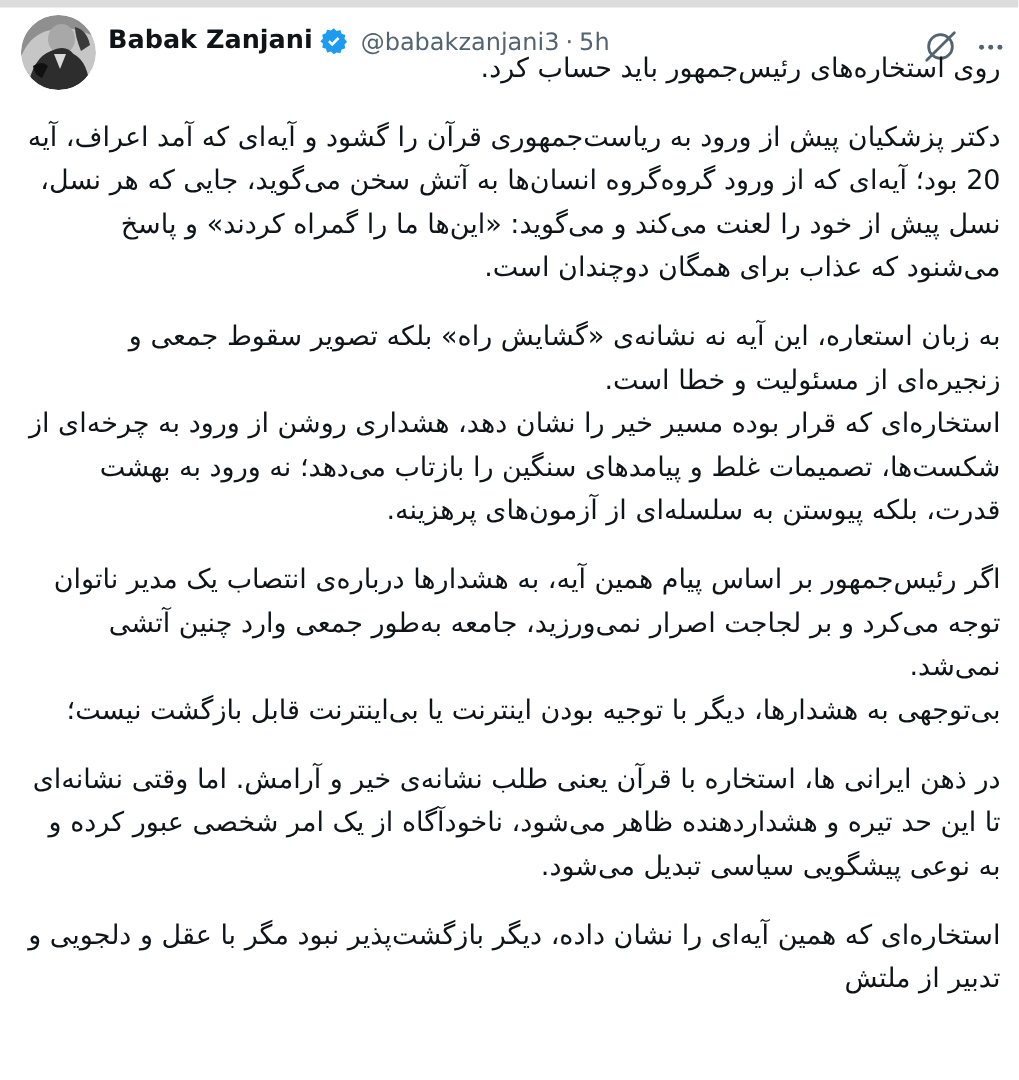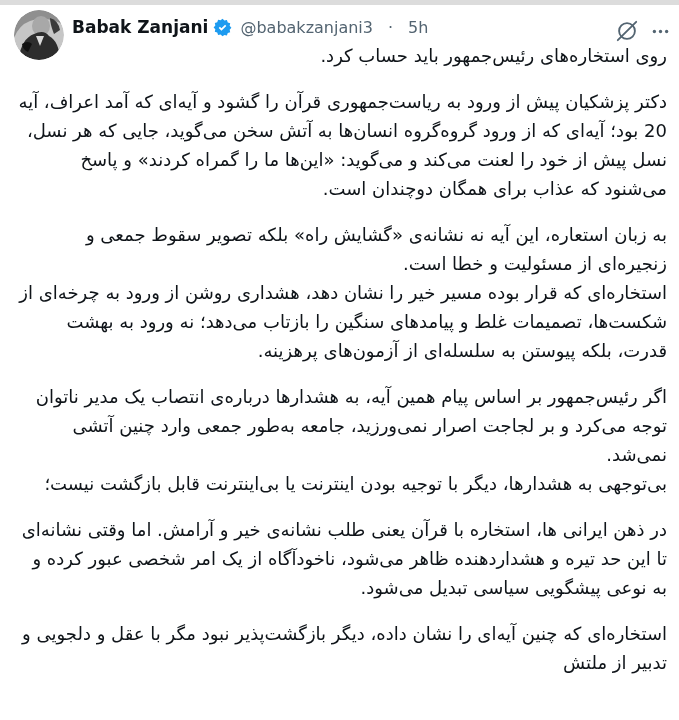--- a/index.html
+++ b/index.html
@@ -26,37 +26,37 @@
     position: absolute; left: 72px; top: 12px; right: 110px;
     display: flex; align-items: center; gap: 4px;
     white-space: nowrap; overflow: hidden;
   }
   .display-name {
     font-weight: 700; font-size: 17px; color: #0f1419;
     cursor: pointer;
   }
   .badge { display: inline-flex; margin-left: 1px; }
   .handle-group {
-    display: flex; align-items: center; gap: 15px;
+    display: flex; align-items: center; gap: 4px;
     margin-left: 4px;
     font-size: 16px; color: #536471;
   }
   .handle { cursor: pointer; }
   .header-actions {
     position: absolute; right: 8px; top: 13px;
     display: flex; align-items: center; gap: 10px;
   }
   .icon-btn {
     display: inline-flex; align-items: center; justify-content: center;
     cursor: pointer; border: none; background: transparent; padding: 0;
   }
 
   
   .tweet-body {
-    position: absolute; top: 36px; left: 14px; right: 12px;
+    position: absolute; top: 26px; left: 14px; right: 12px;
     direction: rtl; 
     color: #0f1419;
   }
   .tweet-body p {
     margin: 0 0 17px 0;
     font-size: 18px;
     line-height: 29px;
     white-space: pre-line;
   }
 </style>
@@ -118,17 +118,17 @@
   </div>
 
   <div class="tweet-body" lang="fa" dir="rtl">
     <p>روی استخاره‌های رئیس‌جمهور باید حساب کرد.</p>
     <p>دکتر پزشکیان پیش از ورود به ریاست‌جمهوری قرآن را گشود و آیه‌ای که آمد اعراف، آیه 20 بود؛ آیه‌ای که از ورود گروه‌گروه انسان‌ها به آتش سخن می‌گوید، جایی که هر نسل، نسل پیش از خود را لعنت می‌کند و می‌گوید: «این‌ها ما را گمراه کردند» و پاسخ می‌شنود که عذاب برای همگان دوچندان است.</p>
     <p>به زبان استعاره، این آیه نه نشانه‌ی «گشایش راه» بلکه تصویر سقوط جمعی و زنجیره‌ای از مسئولیت و خطا است.
 استخاره‌ای که قرار بوده مسیر خیر را نشان دهد، هشداری روشن از ورود به چرخه‌ای از شکست‌ها، تصمیمات غلط و پیامدهای سنگین را بازتاب می‌دهد؛ نه ورود به بهشت قدرت، بلکه پیوستن به سلسله‌ای از آزمون‌های پرهزینه.</p>
     <p>اگر رئیس‌جمهور بر اساس پیام همین آیه، به هشدارها درباره‌ی انتصاب یک مدیر ناتوان توجه می‌کرد و بر لجاجت اصرار نمی‌ورزید، جامعه به‌طور جمعی وارد چنین آتشی نمی‌شد.
 بی‌توجهی به هشدارها، دیگر با توجیه بودن اینترنت یا بی‌اینترنت قابل بازگشت نیست؛</p>
     <p>در ذهن ایرانی ها، استخاره با قرآن یعنی طلب نشانه‌ی خیر و آرامش. اما وقتی نشانه‌ای تا این حد تیره و هشداردهنده ظاهر می‌شود، ناخودآگاه از یک امر شخصی عبور کرده و به نوعی پیشگویی سیاسی تبدیل می‌شود.</p>
-    <p>استخاره‌ای که چنین آیه‌ای را نشان داده، دیگر بازگشت‌پذیر نبود مگر با عقل و دلجویی و تدبیر از ملتش</p>
+    <p>استخاره‌ای که همین آیه‌ای را نشان داده، دیگر بازگشت‌پذیر نبود مگر با عقل و دلجویی و تدبیر از ملتش</p>
 
   </div>
 
 </div>
 
 </body></html>

